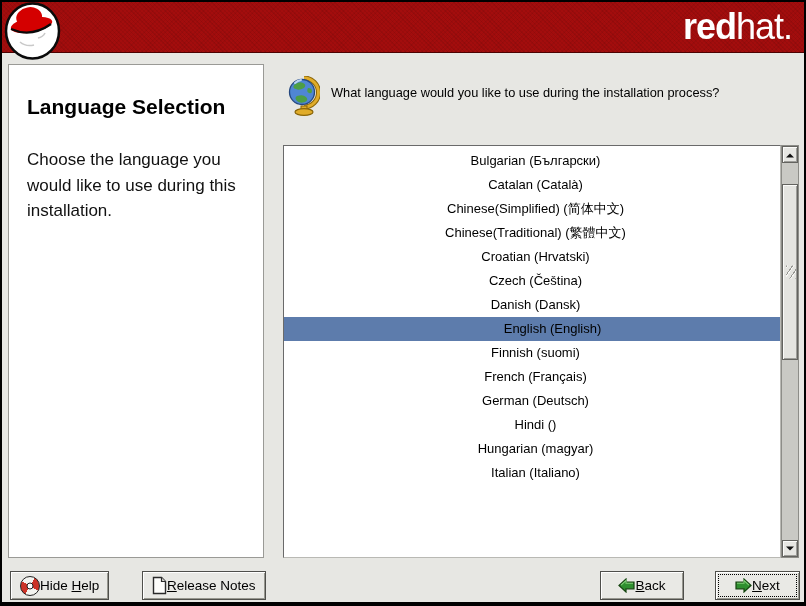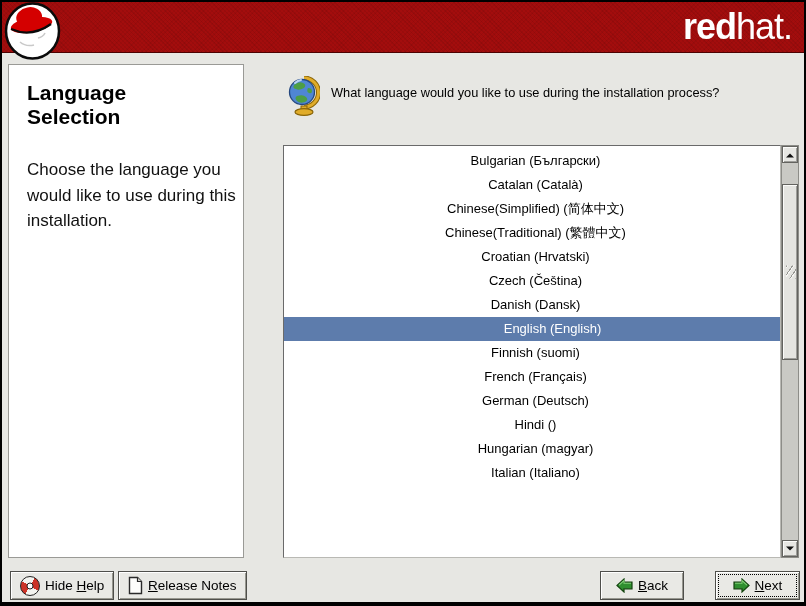--- a/index.html
+++ b/index.html
@@ -21,38 +21,38 @@
   }
   .badge{position:absolute;left:2px;top:0;width:57px;height:58px;z-index:5;}
   .brand{
     position:absolute;right:12px;top:3px;color:#fff;
     font-size:36px;letter-spacing:-1px;line-height:44px;user-select:none;
   }
   .brand .b{font-weight:700;}
   .brand .l{font-weight:400;}
   
   .help-panel{
-    position:absolute;left:6px;top:62px;width:236px;height:494px;box-sizing:border-box;
-    background:#fff;border:1px solid #9a9a96;padding:0 18px;
+    position:absolute;left:6px;top:62px;width:256px;height:494px;box-sizing:border-box;
+    background:#fff;border:1px solid #9a9a96;padding:14px 18px;
   }
   .help-title{font-size:21px;font-weight:700;color:#000;margin:16px 0 0 0;}
   .help-body{font-size:17px;color:#111;line-height:1.5;margin-top:28px;width:228px;}
   
   .question{position:absolute;left:286px;top:74px;display:flex;gap:11px;align-items:flex-start;}
   .globe{width:32px;height:40px;flex:0 0 auto;}
   .qtext{font-size:12.8px;color:#000;line-height:1.5;max-width:392px;margin-top:7px;}
   
   .listbox{
     position:absolute;left:281px;top:143px;width:498px;height:413px;box-sizing:border-box;
     background:#fff;overflow:hidden;padding-top:3px;
     border:1px solid;border-color:#6a6a6a #b9b9b4 #b9b9b4 #6a6a6a;text-align:center;
   }
   .row{height:24px;line-height:24px;padding-left:7px;font-size:13px;color:#000;
        white-space:nowrap;cursor:default;}
-  .row.selected{background:var(--sel,#5d7cac);color:#ffffff;padding-left:41px;}
+  .row.selected{background:var(--sel,#5d7cac);color:#000000;padding-left:41px;}
   
   .scrollbar{
     position:absolute;left:779px;top:143px;width:18px;height:413px;box-sizing:border-box;
     background:#c9c9c4;border:1px solid #8d8d88;
   }
   .sb-btn{
     position:absolute;left:0;width:16px;height:17px;background:#e7e7e3;
     border:1px solid #63635f;box-sizing:border-box;
     box-shadow:inset 1px 1px 0 #fbfbf9, inset -1px -1px 0 #9d9d99;
   }
@@ -66,31 +66,31 @@
     border:1px solid #63635f;box-sizing:border-box;
     box-shadow:inset 1px 1px 0 #fbfbf9, inset -1px -1px 0 #9d9d99;
   }
   .grip{
     position:absolute;left:3px;top:50%;width:10px;height:13px;transform:translateY(-50%);
     background:repeating-linear-gradient(125deg,#989894 0 1px,#f6f6f3 1px 2px,transparent 2px 5px);
   }
   
   .btn{
     position:absolute;top:569px;height:29px;box-sizing:border-box;
-    display:flex;align-items:center;gap:5px;padding:0 9px;
+    display:flex;align-items:center;padding:0 9px;
     background:#e9e9e5;border:1px solid #4f4f4b;
     box-shadow:inset 1px 1px 0 #ffffff, inset -1px -1px 0 #97978f;
     font-size:13.5px;color:#000;cursor:pointer;white-space:nowrap;
   }
   .btn .mn{text-decoration:underline;}
   .btn.back,.btn.next{justify-content:center;}
   .btn.back{left:598px;width:84px;}
   .btn.next{left:713px;width:85px;outline:1px dotted #000;outline-offset:-4px;}
   .btn.hide-help{left:8px;}
-  .btn.release-notes{left:116px;align-items:center;}
+  .btn.release-notes{left:140px;align-items:center;}
   .lifering{
     position:relative;width:18px;height:18px;border-radius:50%;border:1px solid #222;
     background:conic-gradient(from 30deg,#cc3327 0 90deg,#f4f4f0 0 180deg,#cc3327 0 270deg,#f4f4f0 0 360deg);
     flex:0 0 auto;
   }
   .lifering::after{
     content:"";position:absolute;left:50%;top:50%;width:7px;height:7px;border-radius:50%;
     transform:translate(-50%,-50%);background:#fff;border:1px solid #222;box-sizing:border-box;
   }
   .doc-icon,.arrow-icon{flex:0 0 auto;display:block;}

